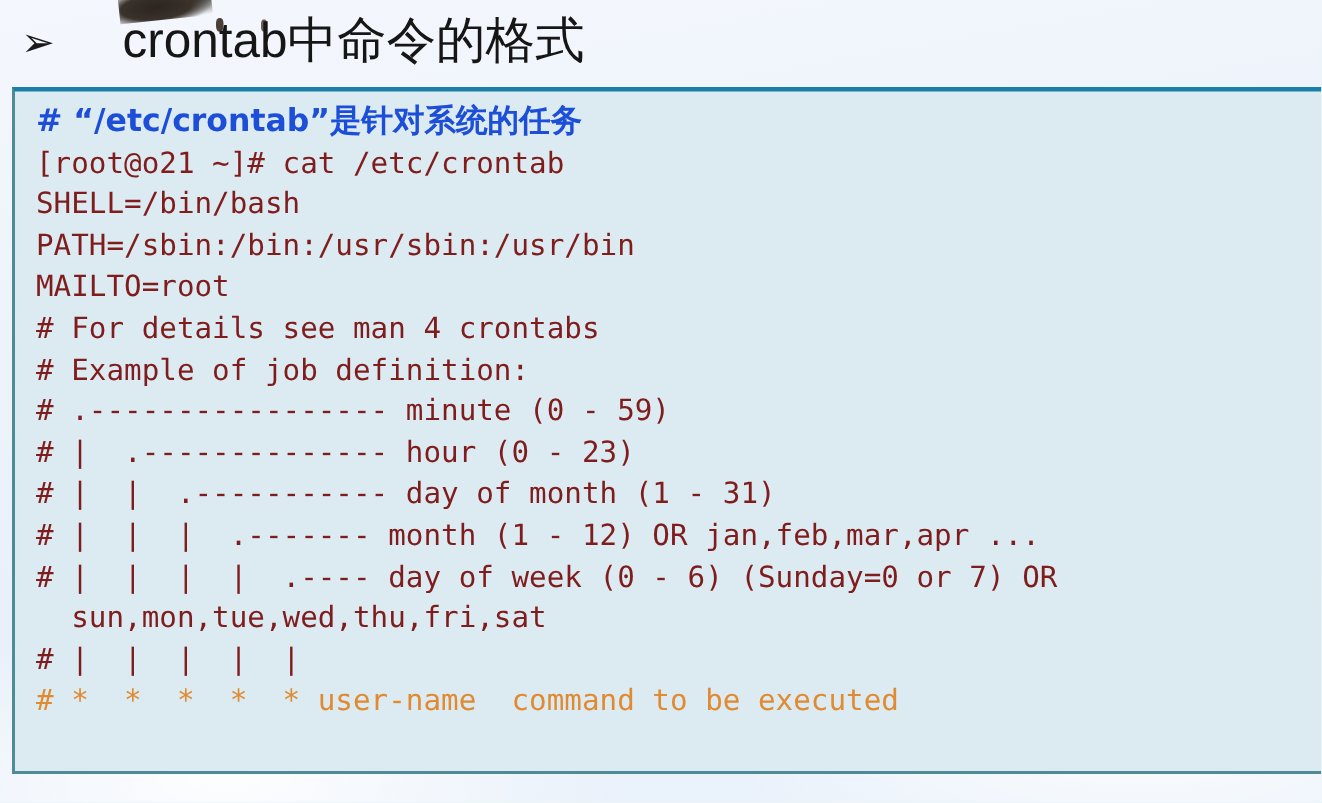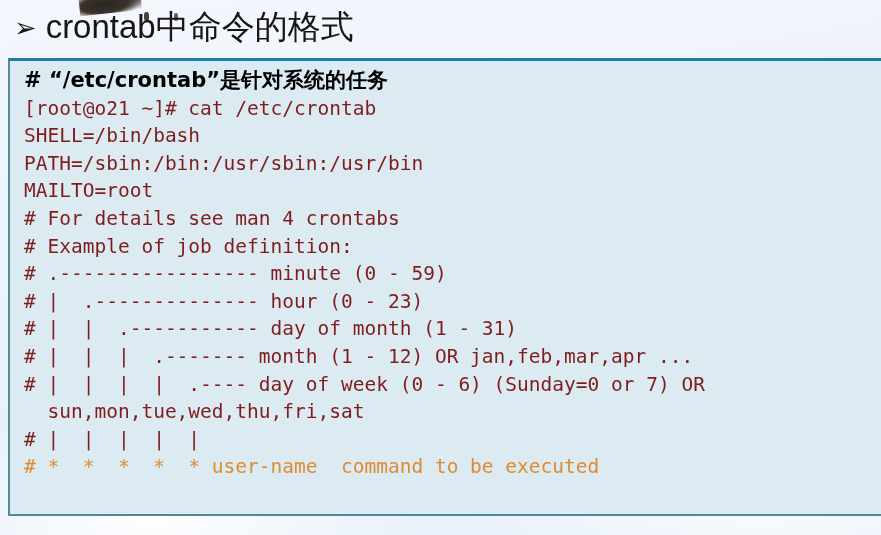--- a/index.html
+++ b/index.html
@@ -75,20 +75,21 @@
     font-family: "DejaVu Sans", sans-serif;
     transform: translateY(-1px);
   }
   .title-text {
     font-family: "Liberation Sans", "DejaVu Sans", sans-serif;
     font-size: 33px;
     line-height: 38px;
     color: #161616;
     letter-spacing: 0px;
     white-space: nowrap;
+    margin-left: 36px;
   }
 
   
   .code-block {
     position: absolute;
     left: 8px;
     top: 58px;
     width: 873px;
     height: 458px;
     box-sizing: border-box;
@@ -105,21 +106,21 @@
     font-size: 19.5px;
     line-height: 27.6px;
     color: #151515;
     white-space: pre;
     letter-spacing: 0px;
   }
   .code-lines .ln {
     display: block;
     height: 27.6px;
   }
-  .c-green { color: #000000; font-family: "DejaVu Sans", "Liberation Sans", sans-serif; font-weight: 600; font-size: 21px; }
+  .c-green { color: #1d4ed8; font-family: "DejaVu Sans", "Liberation Sans", sans-serif; font-weight: 600; font-size: 21px; }
   .c-orange { color: #e08b31; }
   .c-dark { color: #7f1d1d; }
 </style>
 </head>
 <body>
 
 <div id="slide">
 
   <div class="deco-shape"></div>
   <div class="deco-dot"></div>

